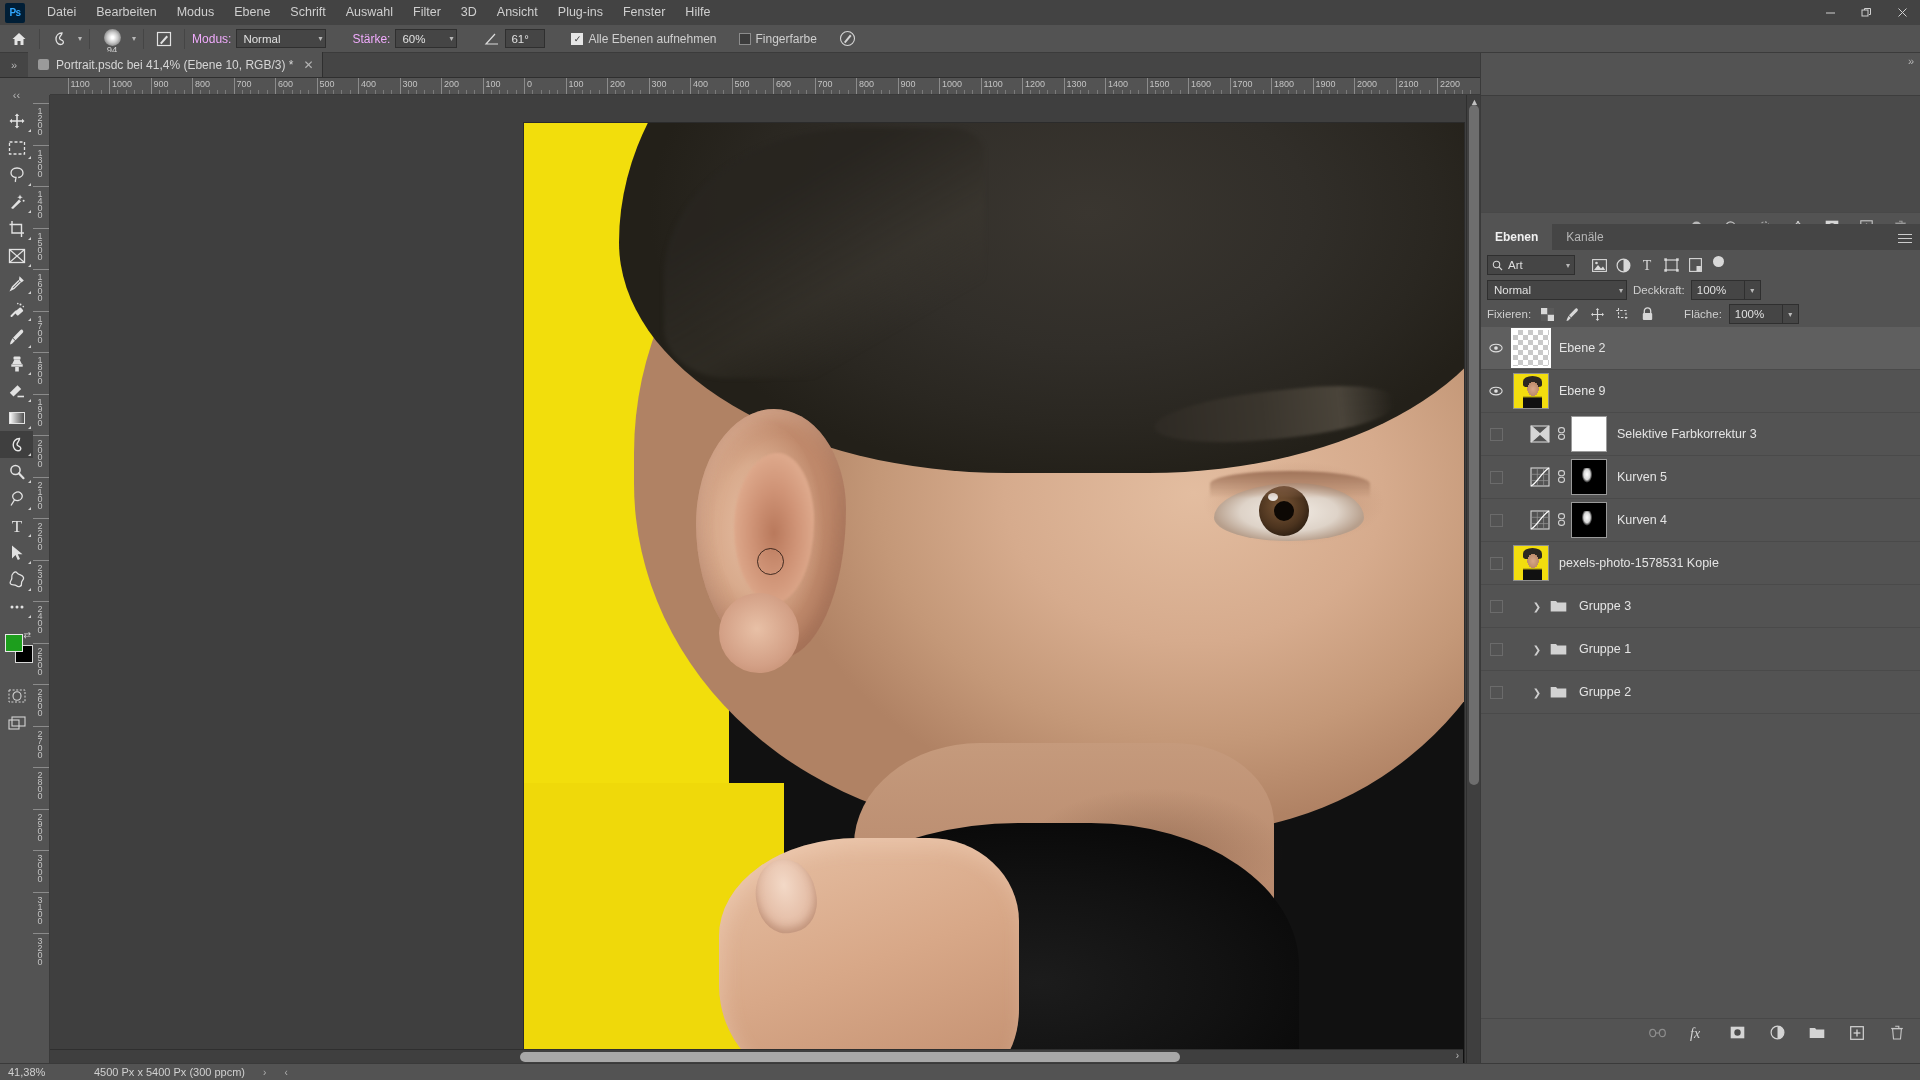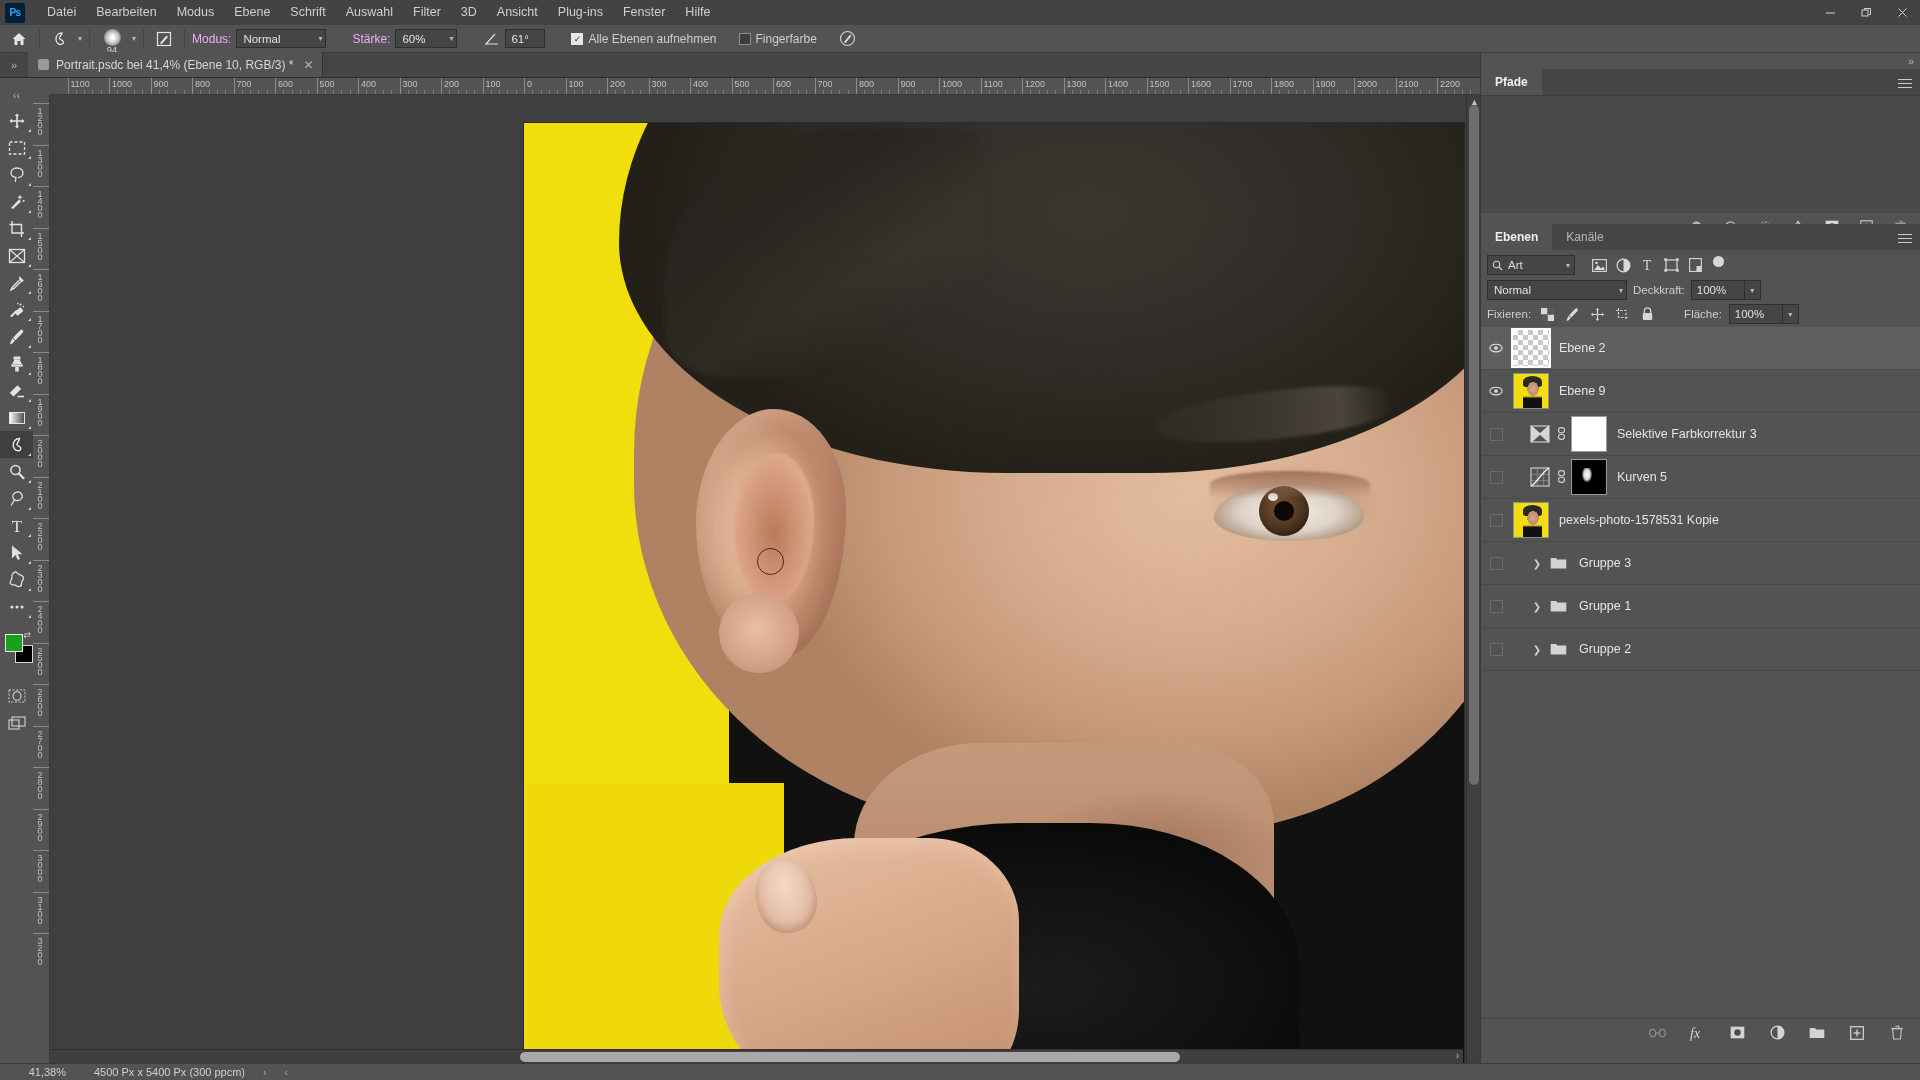--- a/index.html
+++ b/index.html
@@ -245,21 +245,21 @@
   .hscroll{
     position:absolute; left:17px; bottom:0; height:14px; width:1413px; background:#3f3f3f; border-top:1px solid #2f2f2f;
   }
   .hthumb{ position:absolute; top:2px; left:470px; width:660px; height:10px; background:#a8a8a8; border-radius:5px; }
   .vs-arrow{ position:absolute;right:1px;font-size:9px;color:#c0c0c0; }
 
   
   .statusbar{
     position:absolute; left:0; bottom:0; width:1920px; height:17px;
     background:#535353; border-top:1px solid #3a3a3a; display:flex; align-items:center;
-    font-size:11px; color:#d0d0d0;text-align:right;
+    font-size:11px; color:#d0d0d0;
   }
   .st-zoom{ width:66px; padding-left:8px; }
   .st-dims{ padding-left:28px; }
   .st-arrow{ padding-left:18px; color:#b0b0b0; font-size:10px; }
 
   
   .rightdock{
     position:absolute; right:0; top:53px; width:440px; height:1010px; background:#535353;
     border-left:1px solid #3a3a3a;
   }
@@ -1025,30 +1025,20 @@
       <div style="position:absolute;right:4px;top:0;font-size:10px;color:#bbb;">›</div>
     </div>
   </div>
 
   <div class="rightdock">
     <div style="height:16px;position:relative;background:#535353;">
       <span class="dock-collapse">»</span>
     </div>
 
     <div class="paths-panel">
-      <div class="panel-tabs">
-        <div class="ptab active">Pfade</div>
-        <div class="pmenu">
-          <div class="hamb">
-              <i></i>
-              <i></i>
-              <i></i>
-            </div>
-        </div>
-      </div>
       <div class="paths-body"></div>
       <div class="paths-foot">
         <span class="pf-ico">
           <svg width="13" height="13" viewBox="0 0 13 13">
               <circle cx="6.5" cy="6.5" r="5" fill="#b9b9b9"></circle>
             </svg>
         </span>
         <span class="pf-ico">
           <svg width="13" height="13" viewBox="0 0 13 13">
               <circle cx="6.5" cy="6.5" r="4.6" fill="none" stroke="#c6c6c6" stroke-width="1.2"></circle>
@@ -1267,20 +1257,43 @@
               </svg></span>
             <span class="lthumb black">
               <span class="smear"></span>
             </span>
             <span class="lname">Kurven 5</span>
           </div>
           <div class="layer-row">
             <div class="eye-cell">
               <span class="eye-empty"></span>
             </div>
+            <span class="adj-ico">
+              <svg width="20" height="20" viewBox="0 0 20 20">
+                <rect x="1" y="1" width="18" height="18" fill="none" stroke="#d6d6d6" stroke-width="1.1"></rect>
+                <line x1="1" y1="7.3" x2="19" y2="7.3" stroke="#9a9a9a" stroke-width="0.7"></line>
+                <line x1="1" y1="13.6" x2="19" y2="13.6" stroke="#9a9a9a" stroke-width="0.7"></line>
+                <line x1="7.3" y1="1" x2="7.3" y2="19" stroke="#9a9a9a" stroke-width="0.7"></line>
+                <line x1="13.6" y1="1" x2="13.6" y2="19" stroke="#9a9a9a" stroke-width="0.7"></line>
+                <path d="M1 19 C7 16 11 6 19 1" fill="none" stroke="#ffffff" stroke-width="1.3"></path>
+              </svg>
+            </span>
+            <span class="link-ico"><svg width="9" height="13" viewBox="0 0 9 13">
+                <rect x="1.5" y="0.6" width="6" height="5.2" rx="2.6" fill="none" stroke="#cfcfcf" stroke-width="1.1"></rect>
+                <rect x="1.5" y="7.2" width="6" height="5.2" rx="2.6" fill="none" stroke="#cfcfcf" stroke-width="1.1"></rect>
+              </svg></span>
+            <span class="lthumb black">
+              <span class="smear"></span>
+            </span>
+            <span class="lname">Kurven 4</span>
+          </div>
+          <div class="layer-row">
+            <div class="eye-cell">
+              <span class="eye-empty"></span>
+            </div>
             <span class="lthumb portrait"></span>
             <span class="lname">pexels-photo-1578531 Kopie</span>
           </div>
           <div class="layer-row">
             <div class="eye-cell">
               <span class="eye-empty"></span>
             </div>
             <span class="grp-arrow">❯</span>
             <span class="folder-ico">
               <svg width="17" height="14" viewBox="0 0 17 14">

